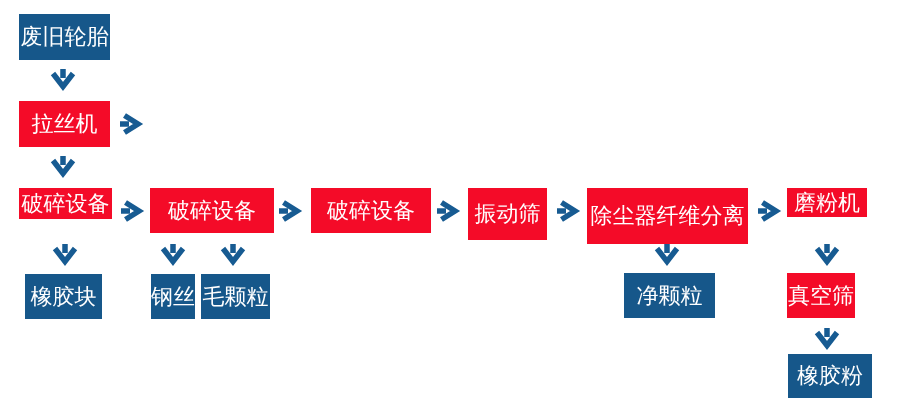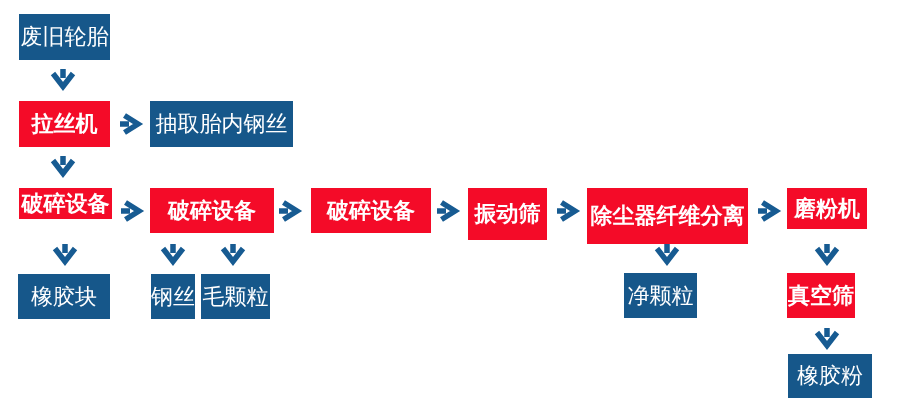--- a/index.html
+++ b/index.html
@@ -20,21 +20,21 @@
   .node{
     position:absolute;
     display:flex;align-items:center;justify-content:center;
     color:var(--text-color);
     font-size:22px;
     font-weight:400;
     line-height:1;
     white-space:nowrap;
     text-align:center;
   }
-  .node.process{background:var(--process-bg);font-weight:bold;}
+  .node.process{background:var(--process-bg);}
   .node.output{background:var(--output-bg);}
   .arrow{position:absolute;overflow:visible;color:var(--arrow-color);}
   .arrow path{fill:none;stroke:currentColor;stroke-width:5.5;stroke-linejoin:miter;stroke-linecap:butt;}
 </style>
 </head>
 <body>
 
 <div class="canvas">
 
   <div class="node output" style="left:19px;top:14px;width:91px;height:46px">废旧轮胎</div>
@@ -44,21 +44,20 @@
       <path d="M3 6.5 L13 19.5 L23 6.5"></path>
   </svg>
 
   <div class="node process" style="left:19px;top:101px;width:91px;height:46px">拉丝机</div>
 
   <svg class="arrow" style="left:119px;top:113px" width="22" height="22" viewBox="0 0 22 22">
     <path d="M1 11 L10 11"></path>
       <path d="M5.5 2.5 L19 11 L5.5 19.5"></path>
   </svg>
 
-  <div class="node output" style="left:150px;top:101px;width:143px;height:46px">抽取胎内钢丝</div>
 
   <svg class="arrow" style="left:50px;top:154px" width="26" height="23" viewBox="0 0 26 23">
     <path d="M13 2 L13 11"></path>
       <path d="M3 6.5 L13 19.5 L23 6.5"></path>
   </svg>
 
   <div class="node process" style="left:19px;top:188px;width:93px;height:31px">破碎设备</div>
 
   <svg class="arrow" style="left:120px;top:200px" width="22" height="22" viewBox="0 0 22 22">
     <path d="M1 11 L10 11"></path>
@@ -86,21 +85,21 @@
       <path d="M5.5 2.5 L19 11 L5.5 19.5"></path>
   </svg>
 
   <div class="node process" style="left:587px;top:188px;width:161px;height:56px">除尘器纤维分离</div>
 
   <svg class="arrow" style="left:757px;top:200px" width="22" height="22" viewBox="0 0 22 22">
     <path d="M1 11 L10 11"></path>
       <path d="M5.5 2.5 L19 11 L5.5 19.5"></path>
   </svg>
 
-  <div class="node process" style="left:787px;top:188px;width:80px;height:41px">磨粉机</div>
+  <div class="node process" style="left:787px;top:188px;width:80px;height:29px">磨粉机</div>
 
   <svg class="arrow" style="left:52px;top:242px" width="26" height="23" viewBox="0 0 26 23">
     <path d="M13 2 L13 11"></path>
       <path d="M3 6.5 L13 19.5 L23 6.5"></path>
   </svg>
 
   <svg class="arrow" style="left:160px;top:242px" width="26" height="23" viewBox="0 0 26 23">
     <path d="M13 2 L13 11"></path>
       <path d="M3 6.5 L13 19.5 L23 6.5"></path>
   </svg>
@@ -113,27 +112,27 @@
   <svg class="arrow" style="left:654px;top:242px" width="26" height="23" viewBox="0 0 26 23">
     <path d="M13 2 L13 11"></path>
       <path d="M3 6.5 L13 19.5 L23 6.5"></path>
   </svg>
 
   <svg class="arrow" style="left:814px;top:242px" width="26" height="23" viewBox="0 0 26 23">
     <path d="M13 2 L13 11"></path>
       <path d="M3 6.5 L13 19.5 L23 6.5"></path>
   </svg>
 
-  <div class="node output" style="left:18px;top:274px;width:92px;height:45px">橡胶块</div>
+  <div class="node output" style="left:25px;top:274px;width:77px;height:45px">橡胶块</div>
 
   <div class="node output" style="left:201px;top:274px;width:69px;height:45px">毛颗粒</div>
 
   <div class="node output" style="left:151px;top:274px;width:44px;height:45px">钢丝</div>
 
-  <div class="node output" style="left:624px;top:273px;width:73px;height:45px">净颗粒</div>
+  <div class="node output" style="left:624px;top:273px;width:91px;height:45px">净颗粒</div>
 
   <div class="node process" style="left:787px;top:273px;width:68px;height:45px">真空筛</div>
 
   <svg class="arrow" style="left:814px;top:326px" width="26" height="23" viewBox="0 0 26 23">
     <path d="M13 2 L13 11"></path>
       <path d="M3 6.5 L13 19.5 L23 6.5"></path>
   </svg>
 
   <div class="node output" style="left:788px;top:354px;width:84px;height:44px">橡胶粉</div>
 

